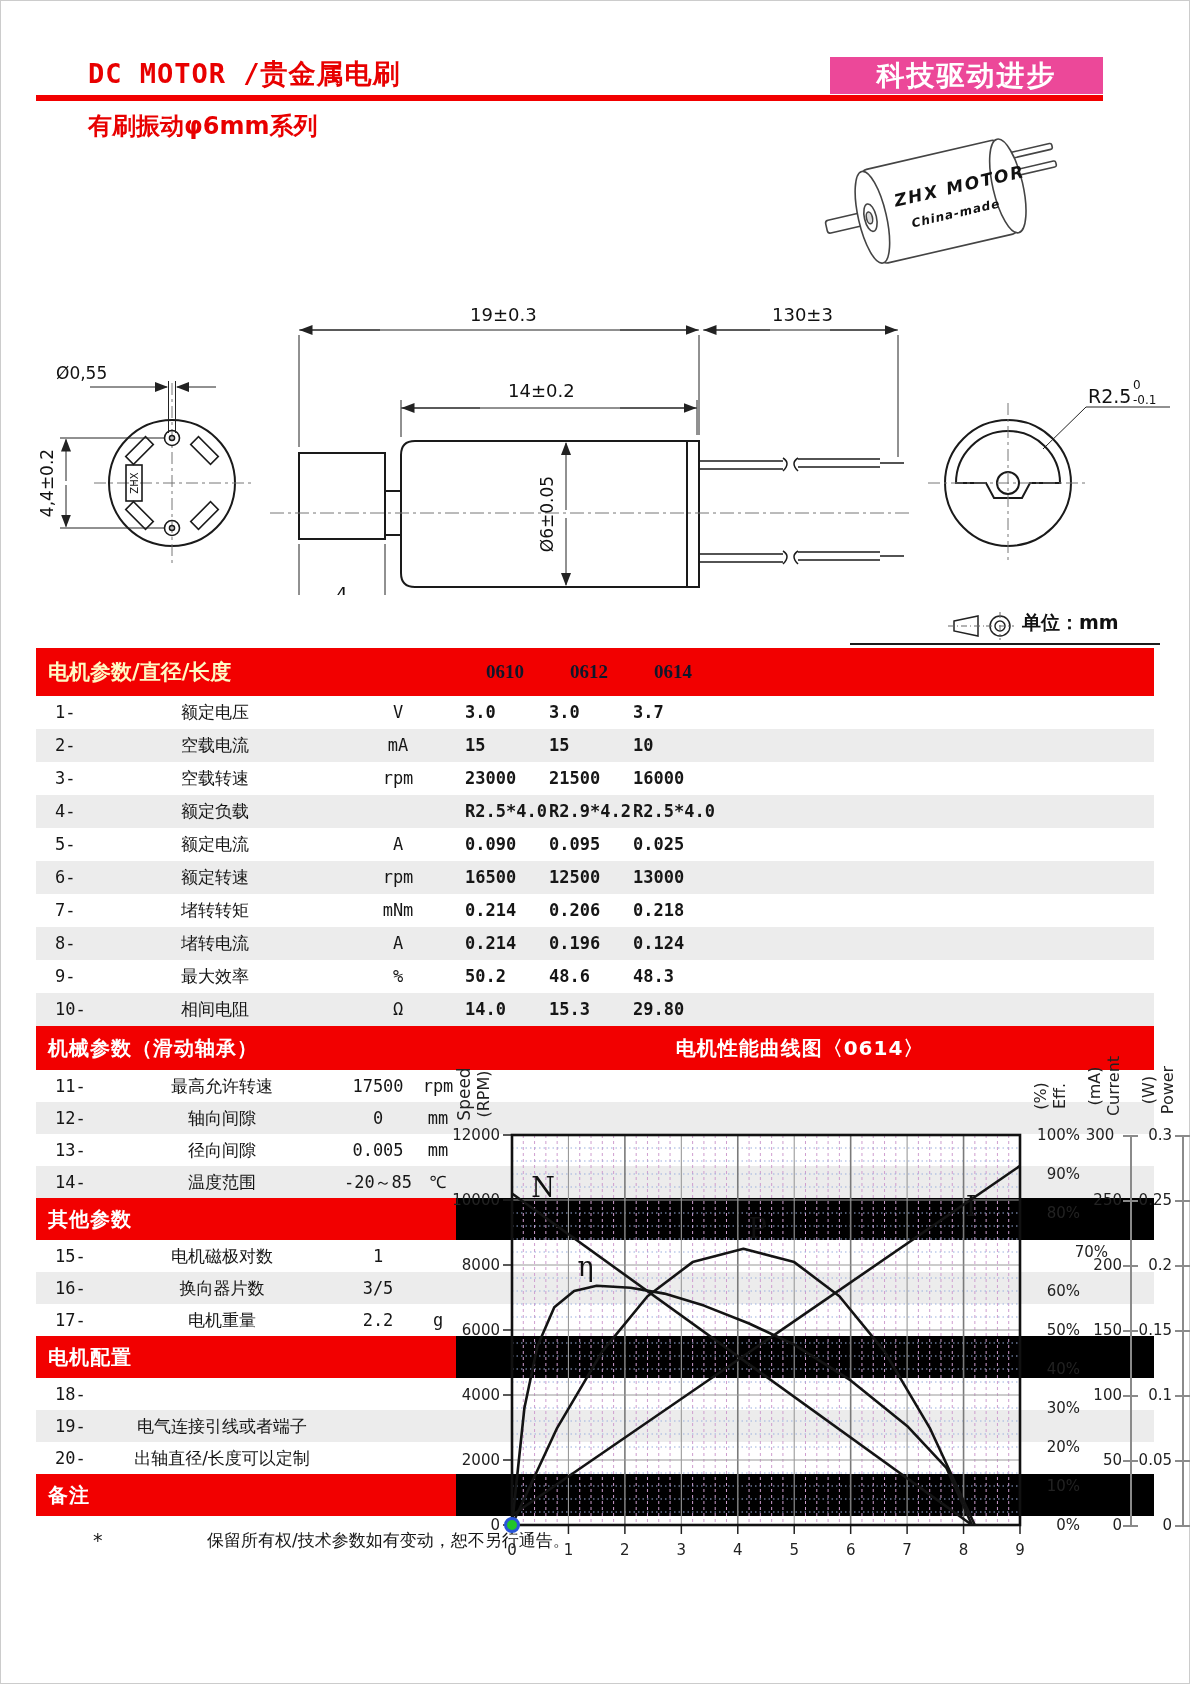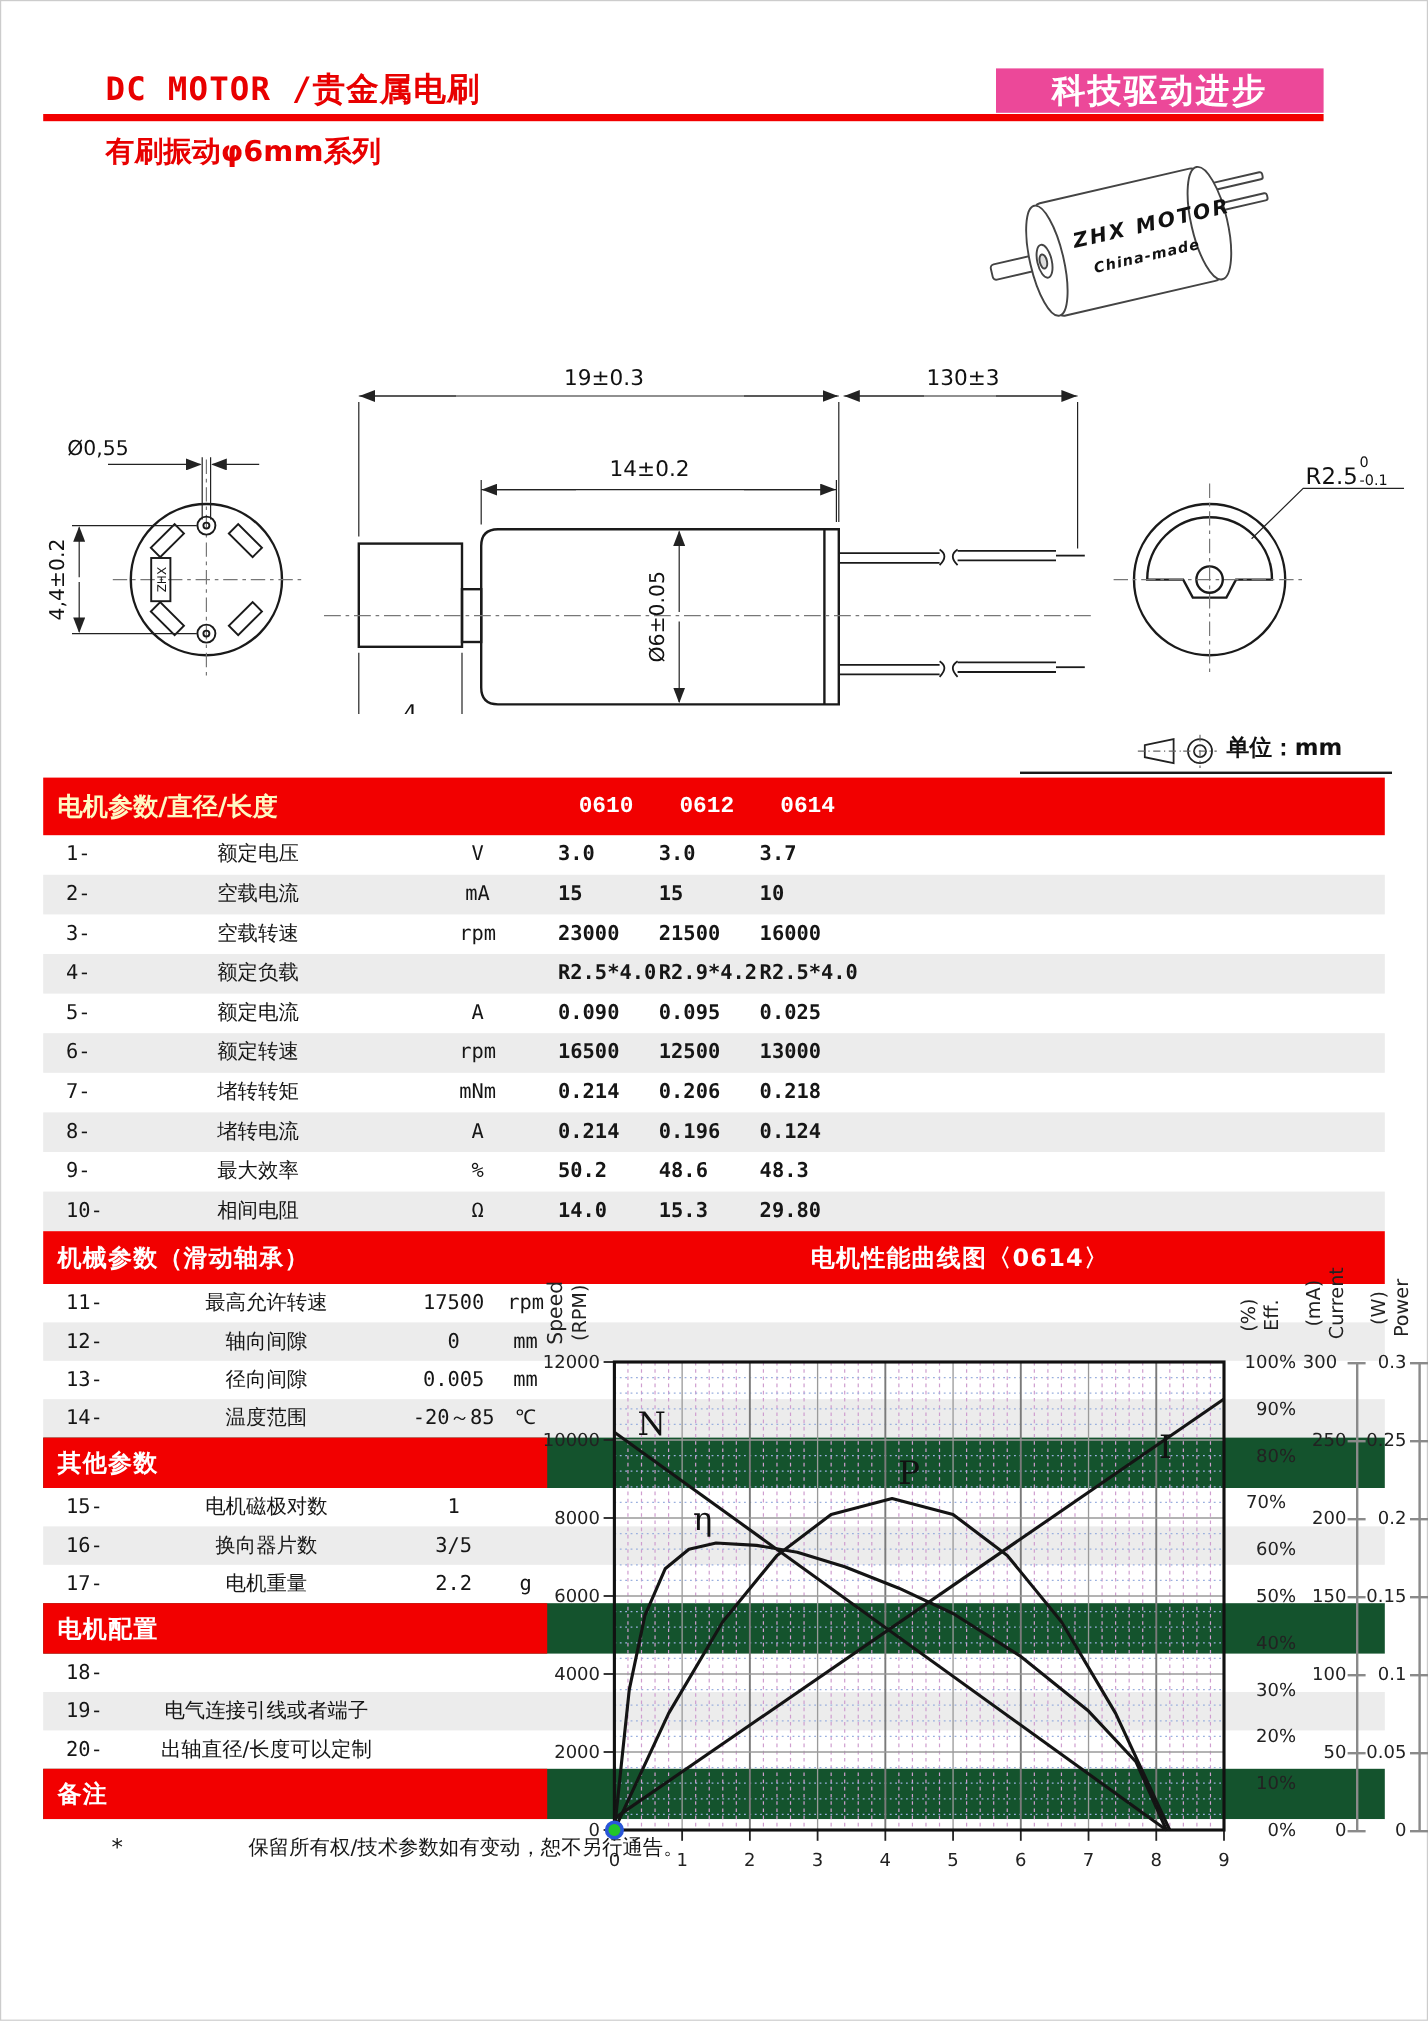--- a/index.html
+++ b/index.html
@@ -16,34 +16,34 @@
   .rule{position:absolute;left:36px;top:95px;width:1067px;height:6px;background:#f20000;}
   .subtitle{position:absolute;left:88px;top:110px;font-size:24px;font-weight:bold;color:#e80000;white-space:nowrap;}
 
   
   .unit-note{position:absolute;left:1022px;top:610px;font-size:19px;font-weight:bold;color:#111;white-space:nowrap;}
   .unit-line{position:absolute;left:850px;top:643px;width:310px;height:2px;background:#1c1c1c;}
 
   
   .thead{position:absolute;left:36px;top:648px;width:1118px;height:48px;background:#f20000;}
   .thead .ttitle{position:absolute;left:12px;top:0;height:48px;line-height:48px;color:#fef9c3;font-weight:bold;font-size:21px;}
-  .thead .model{position:absolute;top:0;height:48px;line-height:48px;width:80px;text-align:center;color:#ffffff;
-                font-weight:bold;font-size:19px;font-family:Liberation Mono, monospace;}
+  .thead .model{position:absolute;top:0;height:48px;line-height:48px;width:80px;text-align:center;color:#0f172a;
+                font-weight:bold;font-size:19px;font-family:Liberation Serif, serif;}
   .row{position:absolute;left:36px;width:1118px;height:33px;}
   .row.gray{background:#ececec;}
   .row .cell{position:absolute;top:0;height:33px;line-height:33px;font-size:17px;}
   .row .no{left:19px;width:50px;text-align:left;font-family:"DejaVu Sans Mono",monospace;}
   .row .name{left:74px;width:210px;text-align:center;}
   .row .unitc{left:322px;width:80px;text-align:center;font-family:"DejaVu Sans Mono",monospace;}
   .row .val{width:80px;text-align:left;font-family:"DejaVu Sans Mono",monospace;font-weight:bold;}
   .v0{left:429px;} .v1{left:513px;} .v2{left:597px;}
 
   
   .band{position:absolute;left:36px;width:1118px;}
-  .band.gray{background:#14532d;}
+  .band.gray{background:#000000;}
   .band.redfull{background:#f20000;}
   .bar-red{position:absolute;left:0;top:0;width:420px;height:100%;background:#f20000;}
   .bar-title{position:absolute;left:12px;top:0;height:100%;color:#fff;font-weight:bold;font-size:20px;display:flex;align-items:center;letter-spacing:1px;}
   .chart-bar-title{position:absolute;left:484px;top:0;width:560px;height:100%;color:#fff;font-weight:bold;font-size:20px;
                    display:flex;align-items:center;justify-content:center;letter-spacing:1px;}
   .lrow{position:absolute;left:36px;width:1118px;height:32px;}
   .lrow.gray{background:#ececec;}
   .lrow .cell{position:absolute;top:0;height:32px;line-height:32px;font-size:17px;}
   .lrow .no{left:19px;width:50px;font-family:"DejaVu Sans Mono",monospace;}
   .lrow .name{left:91px;width:190px;text-align:center;}
@@ -546,21 +546,21 @@
     <div class="tick" style="left: 8px; width: 62px; top: 71px; text-align: right;">12000</div>
     <div class="tick" style="left: 8px; width: 62px; top: 136px; text-align: right;">10000</div>
     <div class="tick" style="left: 8px; width: 62px; top: 201px; text-align: right;">8000</div>
     <div class="tick" style="left: 8px; width: 62px; top: 266px; text-align: right;">6000</div>
     <div class="tick" style="left: 8px; width: 62px; top: 331px; text-align: right;">4000</div>
     <div class="tick" style="left: 8px; width: 62px; top: 396px; text-align: right;">2000</div>
     <div class="tick" style="left: 8px; width: 62px; top: 461px; text-align: right;">0</div>
     <div class="tick" style="left: 600px; width: 50px; top: 71px; text-align: right;">100%</div>
     <div class="tick" style="left: 600px; width: 50px; top: 110px; text-align: right;">90%</div>
     <div class="tick" style="left: 600px; width: 50px; top: 149px; text-align: right;">80%</div>
-    <div class="tick" style="left: 600px; width: 50px; top: 188px; text-align: center;">70%</div>
+    <div class="tick" style="left: 628px; width: 50px; top: 188px; text-align: right;">70%</div>
     <div class="tick" style="left: 600px; width: 50px; top: 227px; text-align: right;">60%</div>
     <div class="tick" style="left: 600px; width: 50px; top: 266px; text-align: right;">50%</div>
     <div class="tick" style="left: 600px; width: 50px; top: 305px; text-align: right;">40%</div>
     <div class="tick" style="left: 600px; width: 50px; top: 344px; text-align: right;">30%</div>
     <div class="tick" style="left: 600px; width: 50px; top: 383px; text-align: right;">20%</div>
     <div class="tick" style="left: 600px; width: 50px; top: 422px; text-align: right;">10%</div>
     <div class="tick" style="left: 600px; width: 50px; top: 461px; text-align: right;">0%</div>
     <div class="tick" style="left: 648px; width: 44px; top: 71px; text-align: center;">300</div>
     <div class="tick" style="left: 648px; width: 44px; top: 136px; text-align: right;">250</div>
     <div class="tick" style="left: 648px; width: 44px; top: 201px; text-align: right;">200</div>

